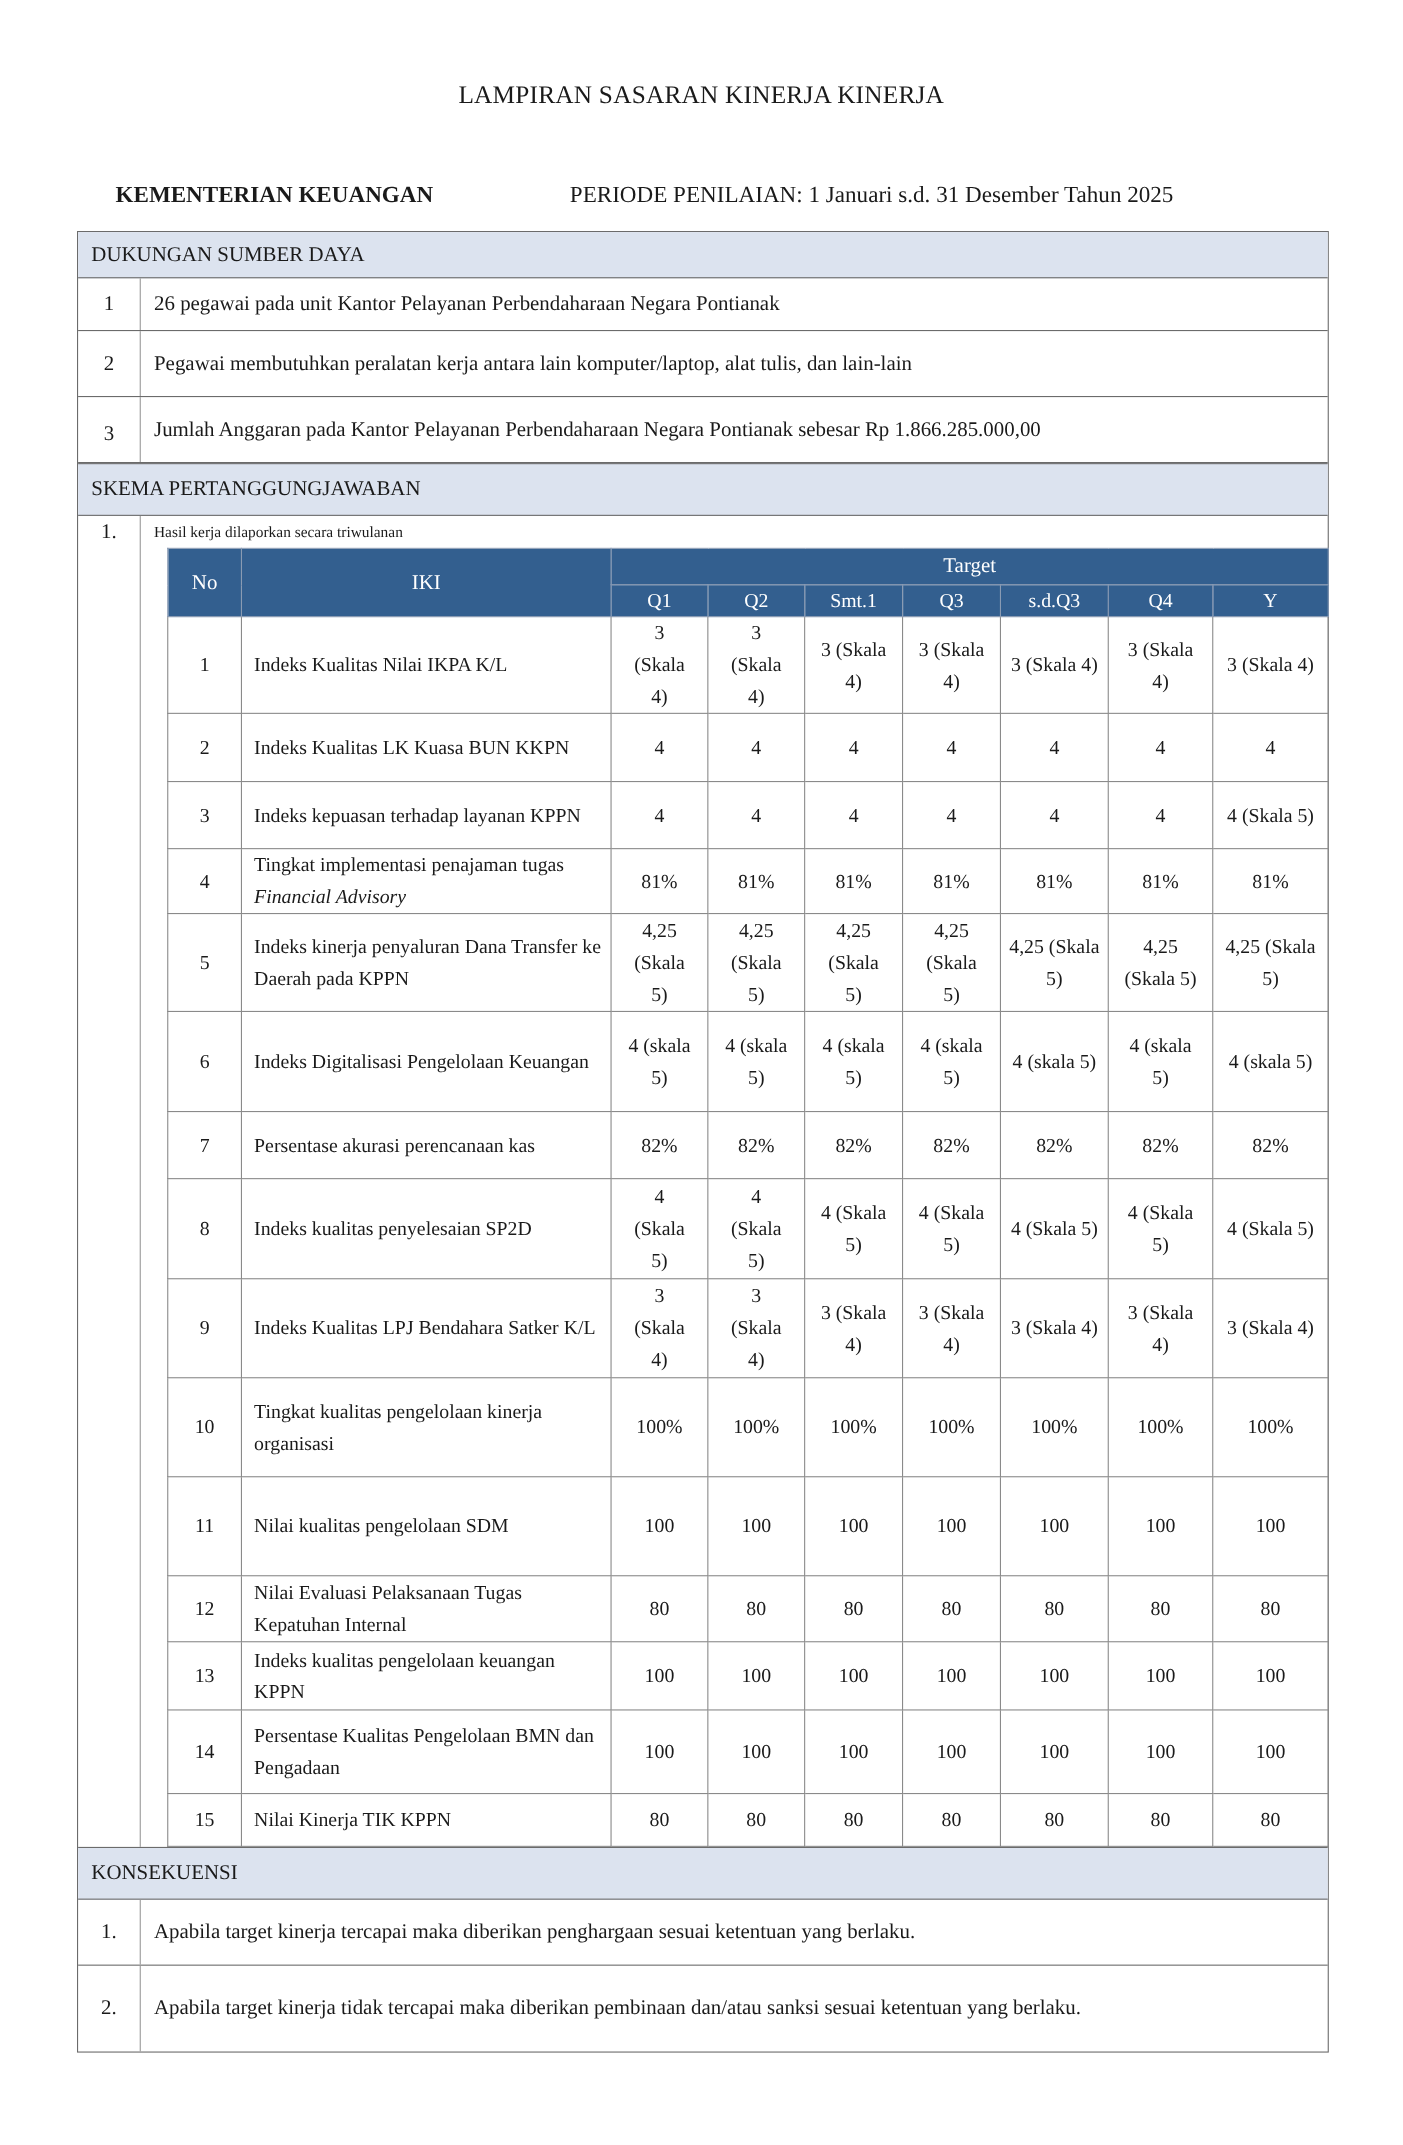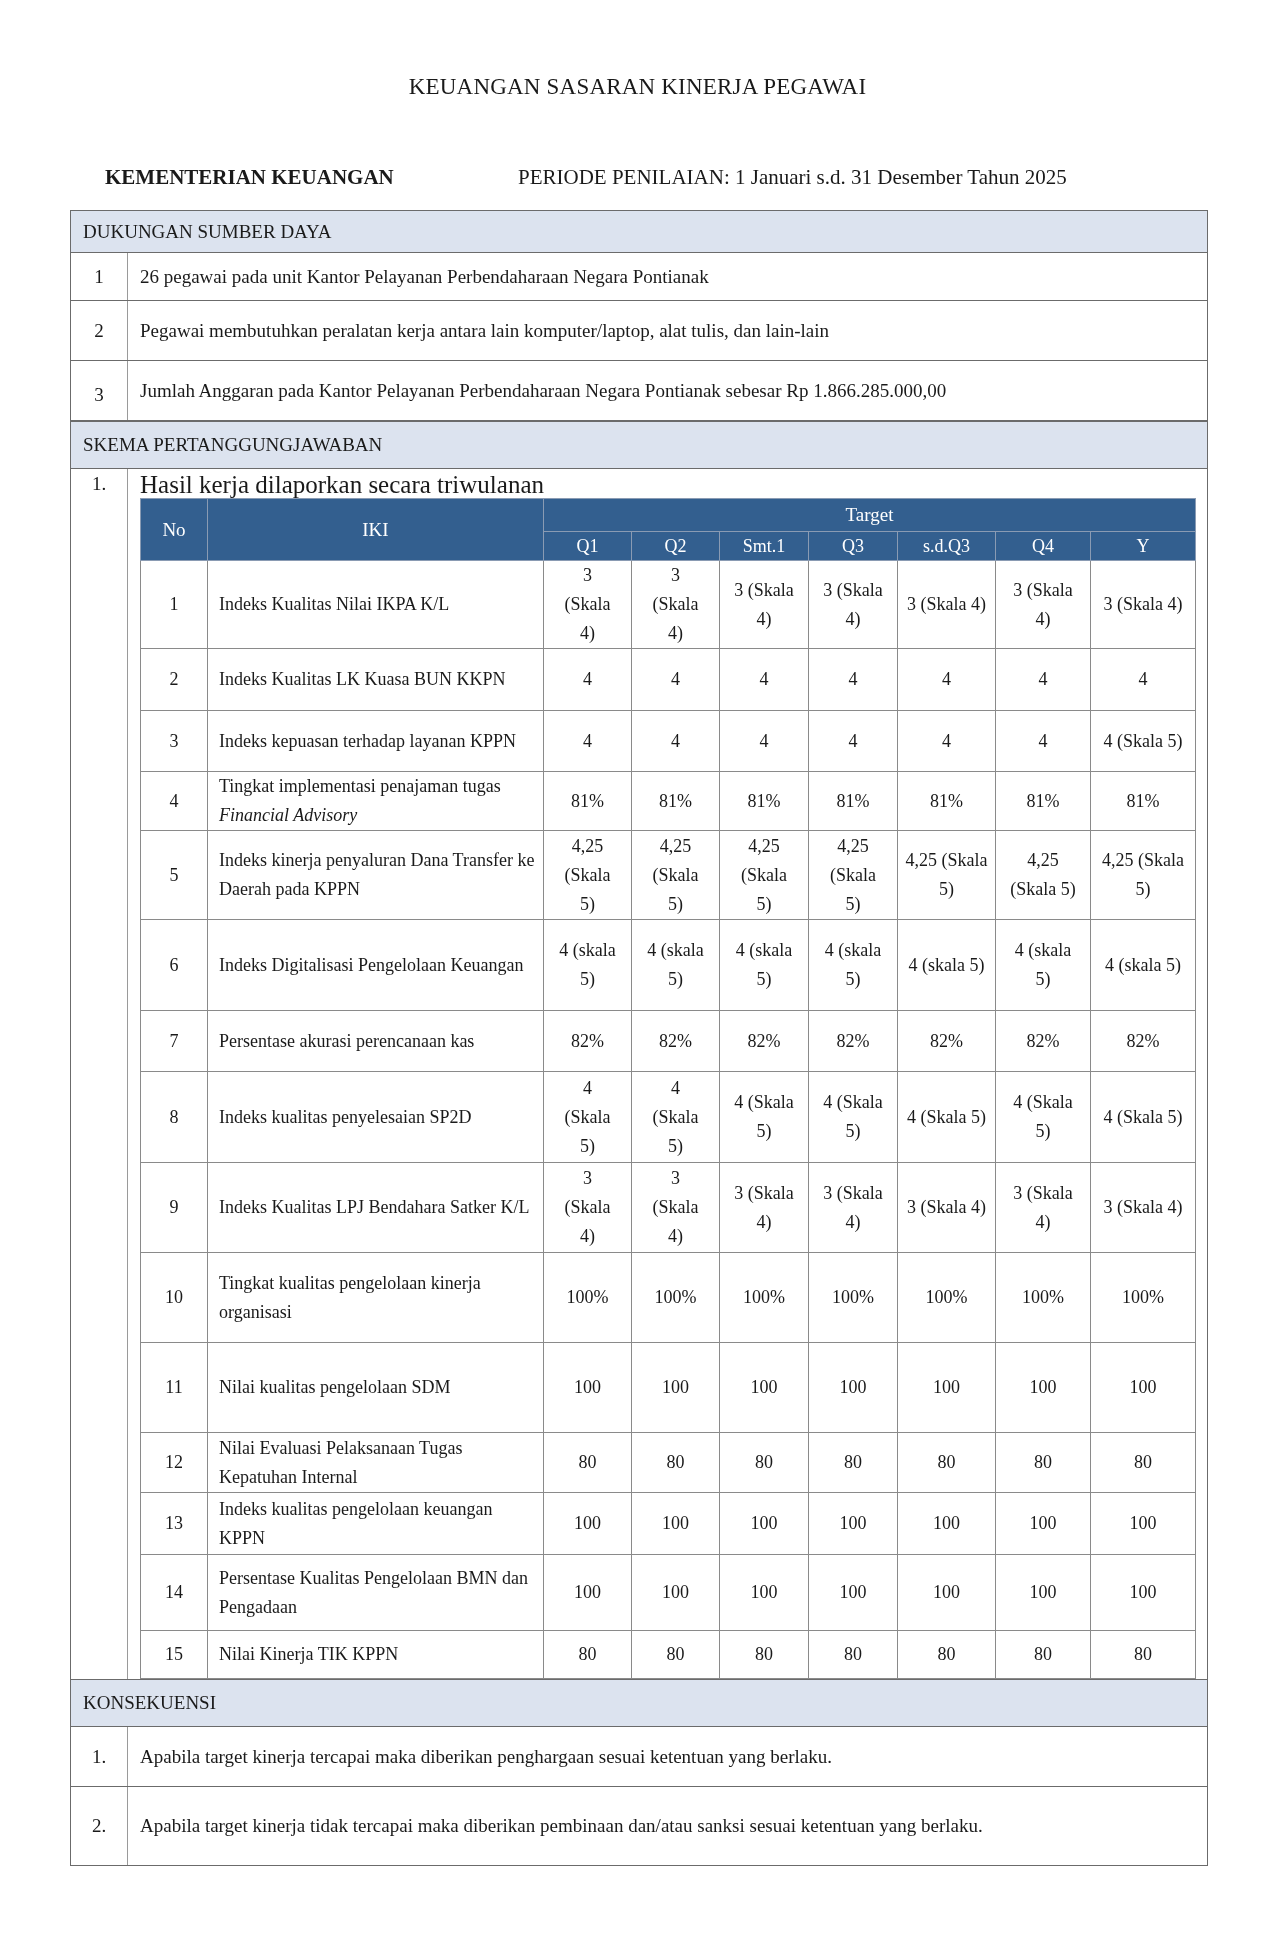--- a/index.html
+++ b/index.html
@@ -9,32 +9,32 @@
   .meta-right { position:absolute; top:165px; left:518px; font-size:21px; }
   .outer { position:absolute; left:70px; top:210px; width:1138px; border:1.5px solid #6b6b6b; box-sizing:border-box; }
   .sec { background:#dce3ef; border-bottom:1.5px solid #6b6b6b; font-size:19px; padding-left:12px; display:flex; align-items:center; box-sizing:border-box; }
   .row { display:flex; border-bottom:1.5px solid #6b6b6b; box-sizing:border-box; font-size:19px; }
   .row:last-child { border-bottom:none; }
   .num { width:57px; flex:none; border-right:1.5px solid #9a9a9a; display:flex; align-items:center; justify-content:center; box-sizing:border-box; }
   .txt { flex:1; display:flex; align-items:center; padding-left:12px; box-sizing:border-box; }
   .skema-body { display:flex; border-bottom:1.5px solid #6b6b6b; box-sizing:border-box; }
   .skema-num { width:57px; flex:none; border-right:1.5px solid #9a9a9a; font-size:19px; text-align:center; padding-top:4px; box-sizing:border-box; }
   .skema-content { flex:1; padding:3px 12px 0 12px; box-sizing:border-box; }
-  .skema-line { font-size:25px; height:26px; line-height:26px; }
-  table.iki { border-collapse:collapse; width:1055px; margin-left:0; font-size:18px; table-layout:fixed; }
+  .skema-line { font-size:14px; height:26px; line-height:26px; }
+  table.iki { border-collapse:collapse; width:1055px; margin-left:12px; font-size:18px; table-layout:fixed; }
   table.iki th { background:#335f8f; color:#ffffff; font-weight:normal; border:1.5px solid #8a9bb3; text-align:center; padding:0; }
   table.iki td { border:1.5px solid #8a8a8a; text-align:center; vertical-align:middle; padding:0 4px; line-height:29px; }
   table.iki td.iki-name { text-align:left; padding-left:11px; line-height:29px; }
   .h-no { font-size:19px; }
   .italic { font-style:italic;text-align:right; }
 </style>
 </head>
 <body>
 
-<div class="title">KEUANGAN SASARAN KINERJA PEGAWAI</div>
+<div class="title">LAMPIRAN SASARAN KINERJA KINERJA</div>
 <div class="meta-left">KEMENTERIAN KEUANGAN</div>
 <div class="meta-right">PERIODE PENILAIAN: 1 Januari s.d. 31 Desember Tahun 2025</div>
 
 <div class="outer">
 
   <div class="sec" style="height:42px;">DUKUNGAN SUMBER DAYA</div>
   <div class="row" style="height:48px;">
     <div class="num">1</div>
     <div class="txt">26 pegawai pada unit Kantor Pelayanan Perbendaharaan Negara Pontianak</div>
   </div>

